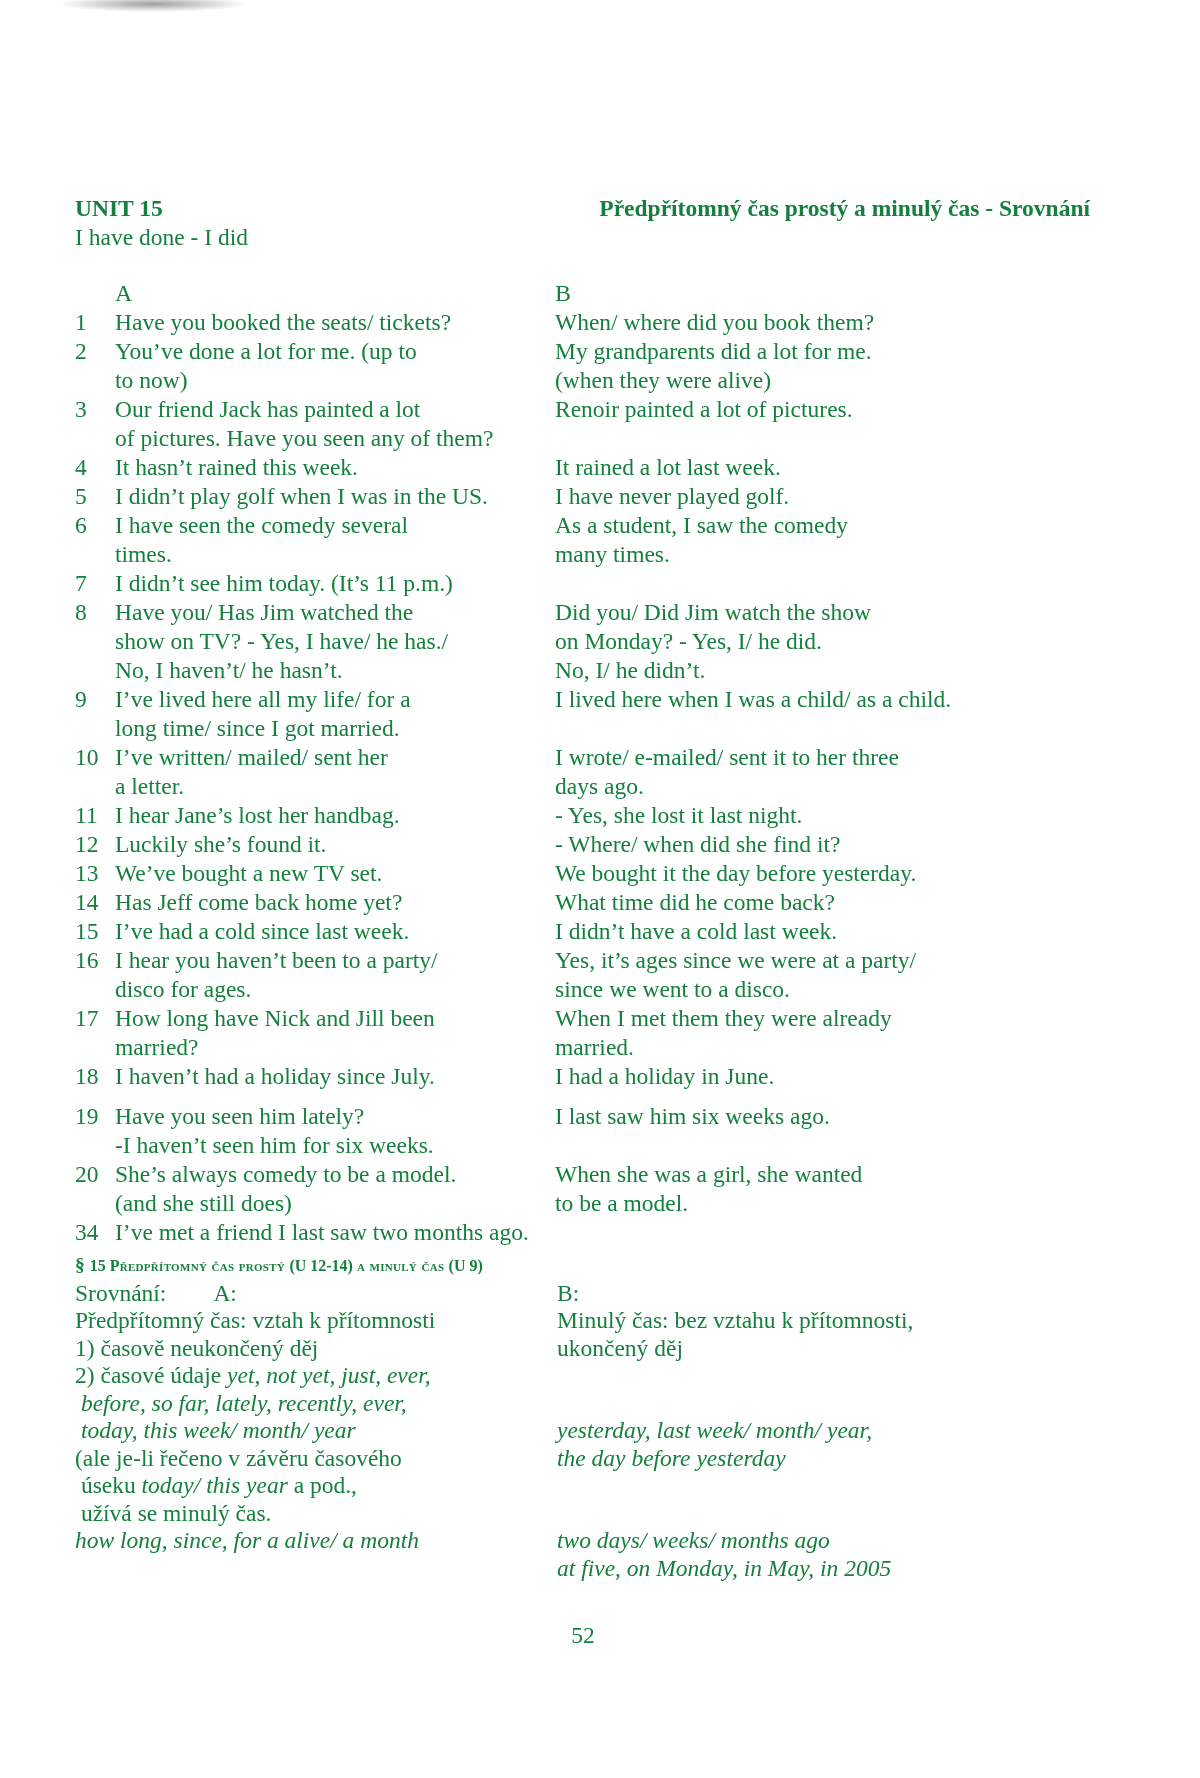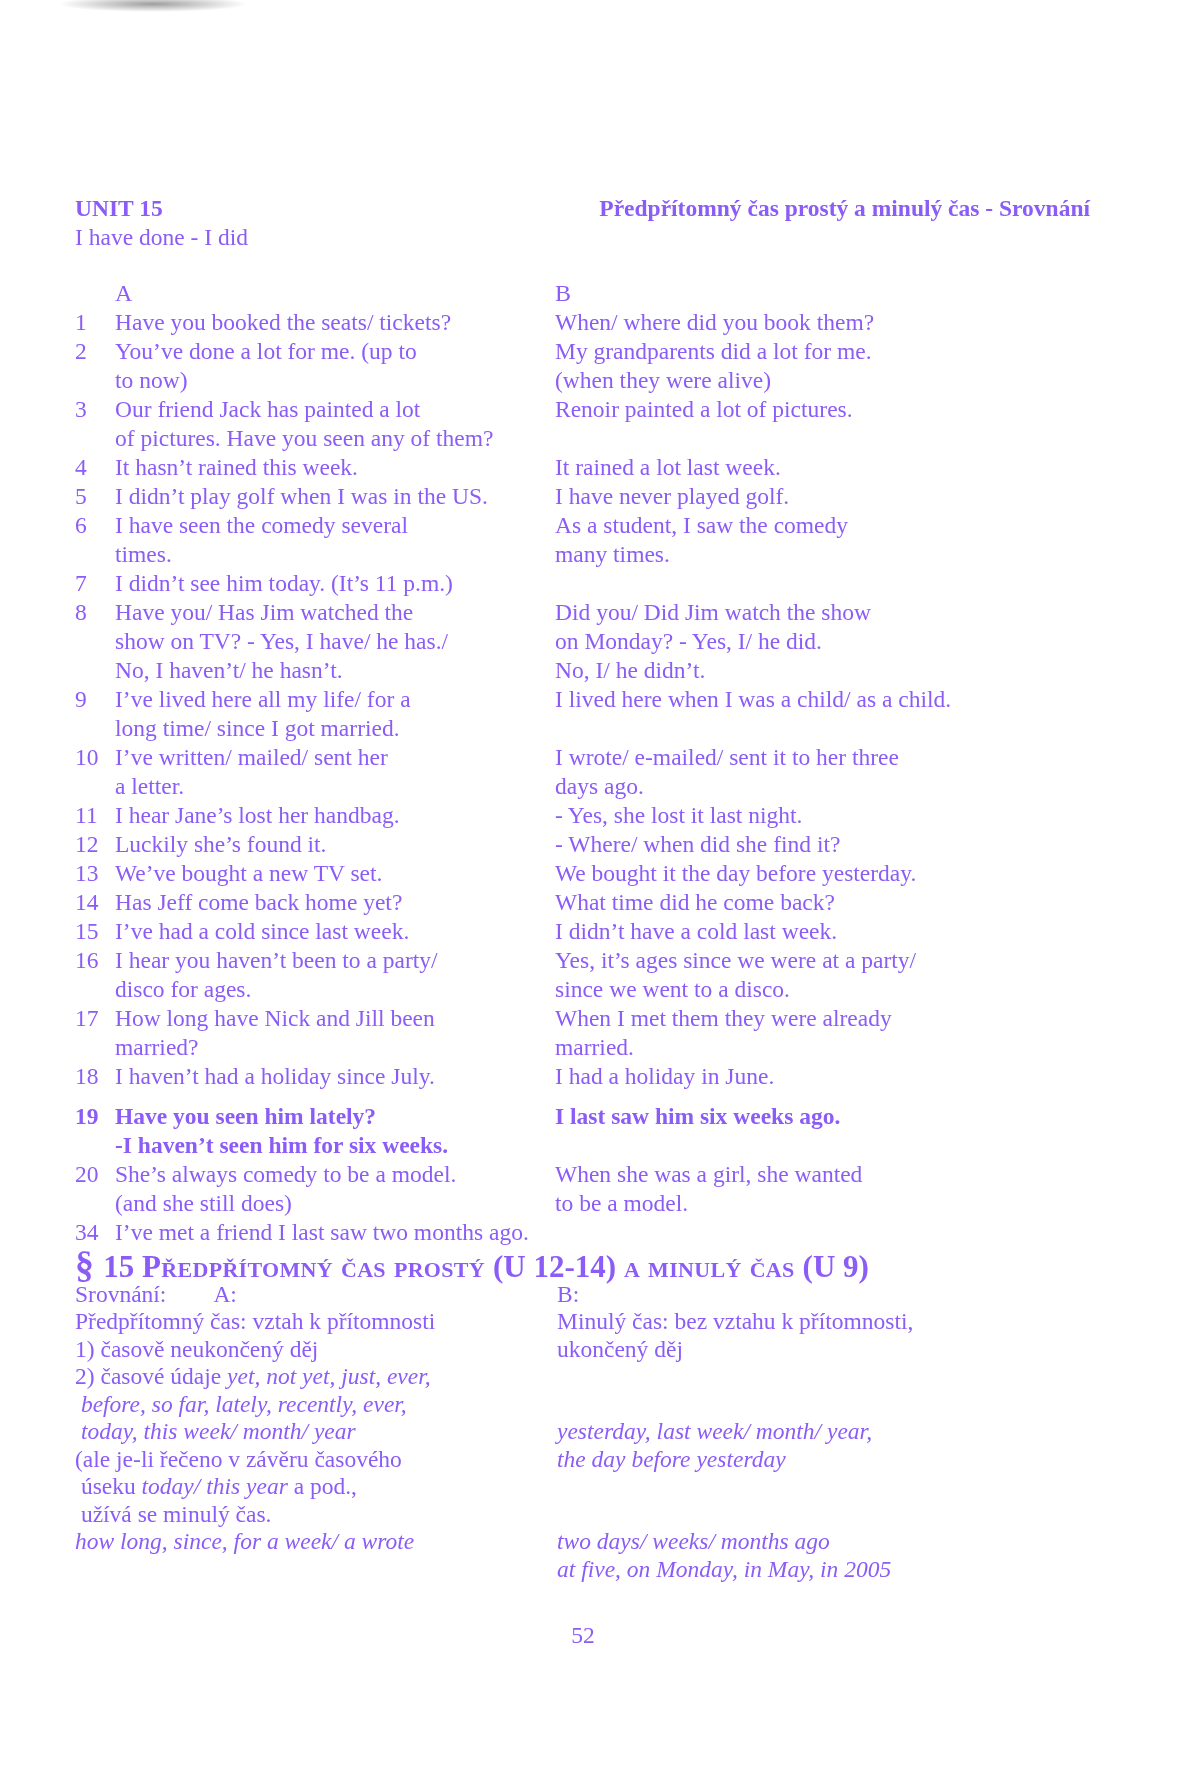--- a/index.html
+++ b/index.html
@@ -1,21 +1,21 @@
 <!DOCTYPE html>
 <html><head>
 <meta charset="utf-8">
 <style>
   html, body { margin: 0; padding: 0; background: #ffffff; }
   .page {
     position: relative;
     width: 1200px;
     height: 1778px;
     background: #ffffff;
-    color: #8b5cf6;
+    color: #15803d;
     font-family: "Liberation Serif", "DejaVu Serif", serif;
     font-size: 23.5px;
     line-height: 29px;
     overflow: hidden;
   }
   .scan-smudge {
     position: absolute;
     top: -4px; left: 58px;
     width: 190px; height: 16px;
     background: radial-gradient(ellipse at center, rgba(40,40,40,0.45), rgba(40,40,40,0) 70%);
@@ -25,27 +25,27 @@
     position: absolute;
     left: 75px;
     top: 194px;
     width: 1015px;
   }
   .header-line { display: flex; justify-content: space-between; font-weight: bold; }
   .subtitle { text-align: left; }
 
   .table { margin-top: 27px; }
   .t-row { display: grid; grid-template-columns: 40px 440px 1fr; }
-  .t-row.gap { margin-top: 11px; font-weight: bold; }
+  .t-row.gap { margin-top: 11px; }
   .cell { white-space: pre; }
   .t-row.span .cell-a { grid-column: 2 / 4; }
   .col-head { font-size: 24px; }
 
   .grammar { margin-top: 4px; line-height: 27.5px; }
-  .g-head { font-weight: bold; margin: 0; font-size: 31px; white-space: pre; }
+  .g-head { font-weight: bold; margin: 0; font-size: 16px; white-space: pre; }
   .g-head .lg { font-size: 1.22em; }
   .sc { font-variant: small-caps; letter-spacing: 0.3px; }
   .it { font-style: italic; }
   .g-row { display: grid; grid-template-columns: 482px 1fr; min-height: 27.5px; }
   .g-cell { white-space: pre; }
 
   .footer {
     position: absolute;
     top: 1621px;
     left: 0;
@@ -233,21 +233,21 @@
   </div>
           <div class="g-row">
     <span class="g-cell"><span>&nbsp;úseku </span><span class="it">today/ this year</span><span> a pod.,</span></span>
     <span class="g-cell"></span>
   </div>
           <div class="g-row">
     <span class="g-cell"><span>&nbsp;užívá se minulý čas.</span></span>
     <span class="g-cell"></span>
   </div>
           <div class="g-row">
-    <span class="g-cell"><span class="it">how long, since, for a week/ a wrote</span></span>
+    <span class="g-cell"><span class="it">how long, since, for a alive/ a month</span></span>
     <span class="g-cell"><span class="it">two days/ weeks/ months ago</span></span>
   </div>
           <div class="g-row">
     <span class="g-cell"></span>
     <span class="g-cell"><span class="it">at five, on Monday, in May, in 2005</span></span>
   </div>
         </div>
     </section>
 
   </div>

